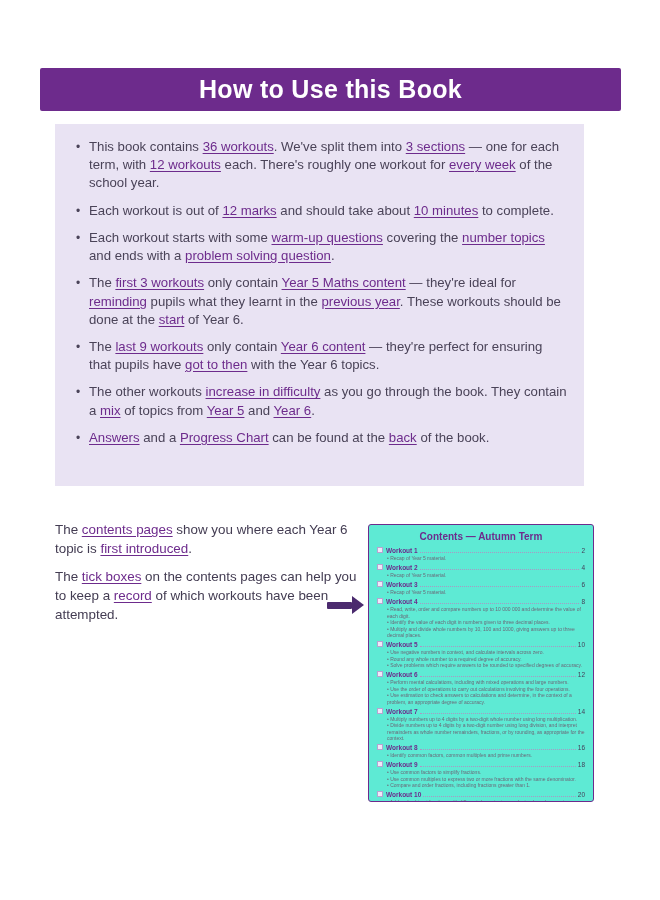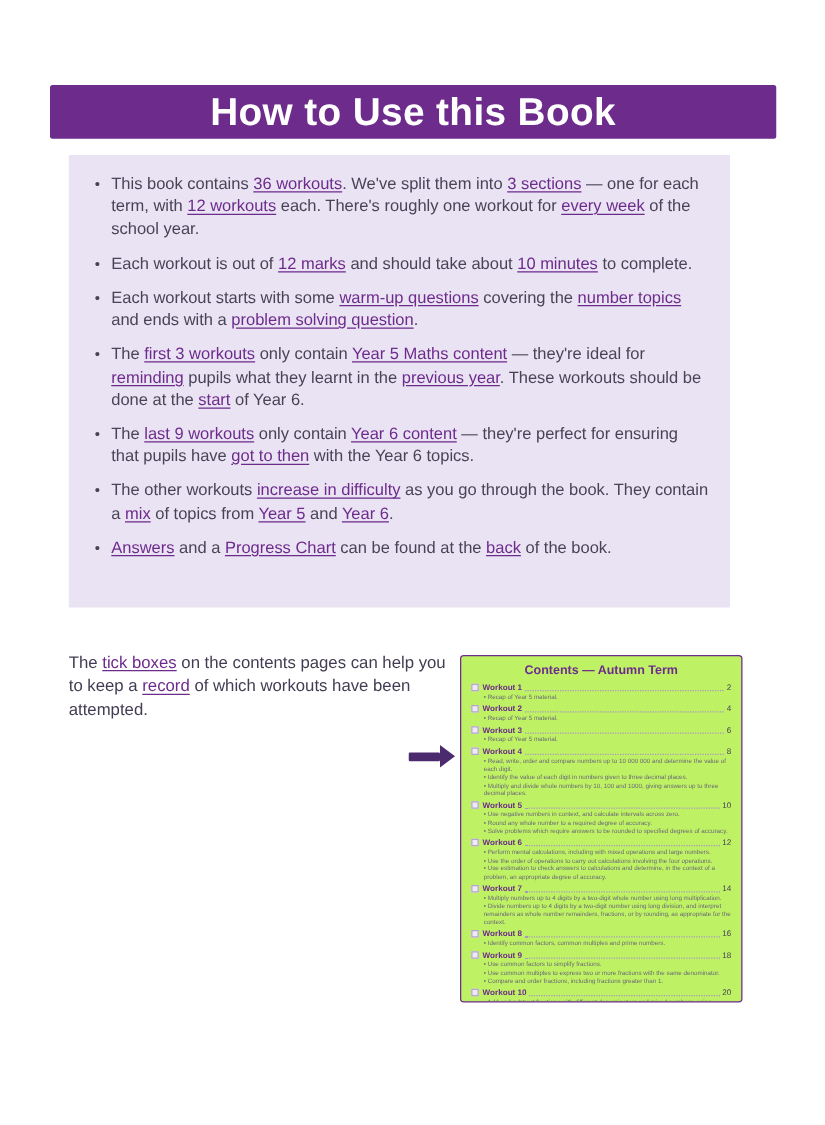--- a/index.html
+++ b/index.html
@@ -2,21 +2,21 @@
 <html><head>
 <meta charset="utf-8">
 <style>
   * { margin:0; padding:0; box-sizing:border-box; }
   html,body { width:660px; height:900px; background:#ffffff; font-family:"Liberation Sans", sans-serif; }
   body { position:relative; overflow:hidden; }
 
   .header-bar {
     position:absolute; left:40px; top:68px; width:581px; height:43px;
     background:#6d2b8c; color:#ffffff; display:flex; align-items:center; justify-content:center;
-    font-size:31px; font-weight:bold; letter-spacing:0.3px; border-radius:2px;
+    font-size:25px; font-weight:bold; letter-spacing:0.3px; border-radius:2px;
   }
 
   .info-box {
     position:absolute; left:55px; top:124px; width:529px; height:362px;
     background:#e9e3f3; padding:14px 16px 10px 12px; overflow:hidden;
   }
   .bullet { display:flex; margin-bottom:9px; color:#4a4358; font-size:13.2px; line-height:1.38; }
   .dot { flex:0 0 22px; width:22px; text-align:center; font-size:12px; padding-top:1px; color:#4a4358; }
   .btext { flex:1; }
   .u { color:#6d2b8c; text-decoration:underline; text-underline-offset:2px; }
@@ -26,21 +26,21 @@
     color:#433c52; font-size:13.4px; line-height:1.42;
   }
   .para { margin-bottom:9px; }
 
   .pointer-arrow { position:absolute; left:327px; top:596px; display:flex; align-items:center; }
   .arrow-shaft { width:25px; height:7px; background:#4b2a6e; border-radius:1px; }
   .arrow-head { width:0; height:0; border-top:9px solid transparent; border-bottom:9px solid transparent; border-left:12px solid #4b2a6e; }
 
   .contents-panel {
     position:absolute; left:368px; top:524px; width:226px; height:278px;
-    border:1.5px solid #6d2b8c; border-radius:3px; background:#bef264;
+    border:1.5px solid #6d2b8c; border-radius:3px; background:#5eead4;
     padding:6px 8px 4px; overflow:hidden;
   }
   .contents-title { text-align:center; color:#6d2b8c; font-weight:bold; font-size:10px; margin-bottom:5px; }
   .workout { margin-bottom:2.5px; }
   .workout-head { display:flex; align-items:flex-end; }
   .checkbox { flex:0 0 6px; width:6px; height:6px; border:1px solid #b5a3d1; background:#efeaf7; margin-right:3px; margin-bottom:1px; }
   .wlabel { color:#6d2b8c; font-weight:bold; font-size:6.5px; white-space:nowrap; }
   .leader { flex:1; border-bottom:1px dotted #a998c4; margin:0 2px 1px; }
   .wpage { font-size:6.5px; color:#44405a; }
   .wnotes { font-size:5px; line-height:1.3; color:#6b6878; white-space:pre-line; padding-left:10px; margin-top:1px; }
@@ -86,20 +86,21 @@
 
     <div class="bullet">
       <span class="dot">•</span>
       <span class="btext"><span class="u">Answers</span><span> and a </span><span class="u">Progress Chart</span><span> can be found at the </span><span class="u">back</span><span> of the book.</span></span>
     </div>
 
 </div>
 
 <div class="lower-left">
 
+    <p class="para"><span>The </span><span class="u">contents pages</span><span> show you where each Year 6 topic is </span><span class="u">first introduced</span><span>.</span></p>
 
 
 
     <p class="para"><span>The </span><span class="u">tick boxes</span><span> on the contents pages can help you to keep a </span><span class="u">record</span><span> of which workouts have been attempted.</span></p>
 
 </div>
 
 <div class="pointer-arrow">
   <span class="arrow-shaft"></span>
   <span class="arrow-head"></span>

